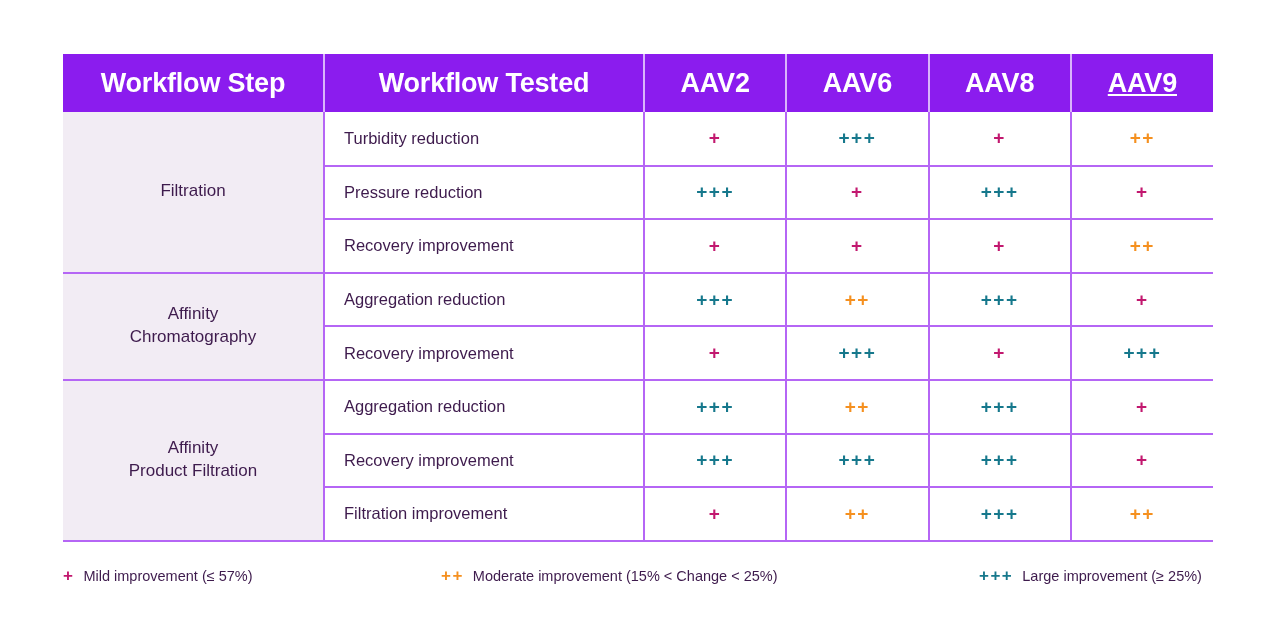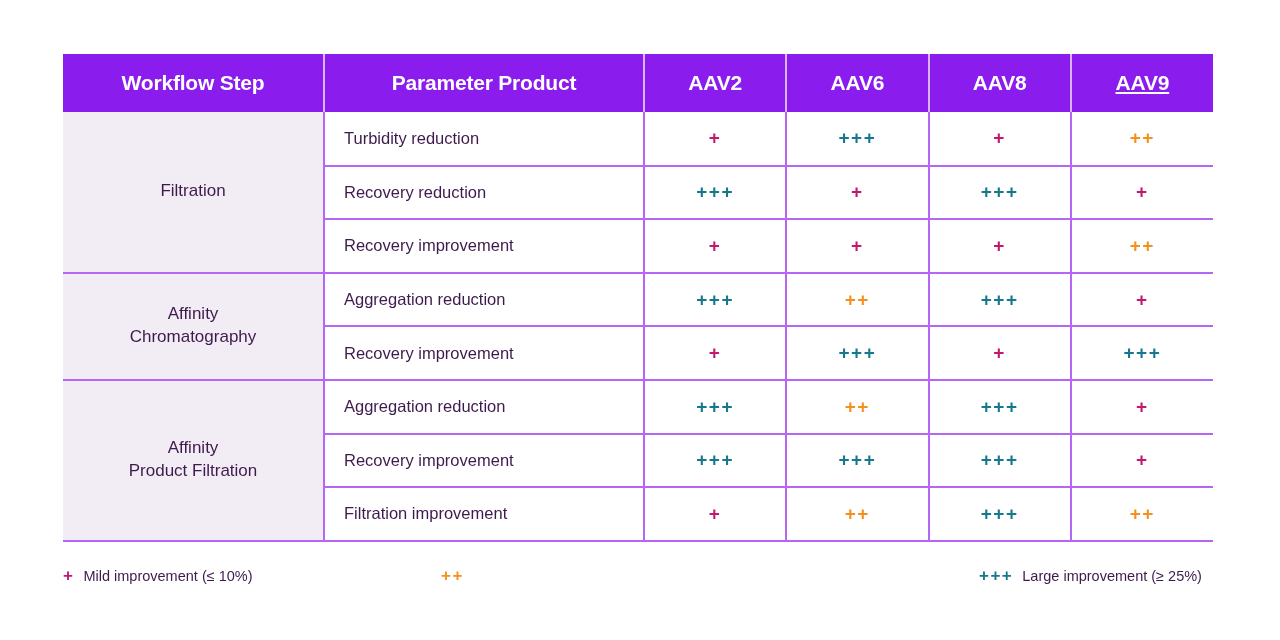--- a/index.html
+++ b/index.html
@@ -36,21 +36,21 @@
 
   
   col.c-step  { width: 261px; }
   col.c-param { width: 320px; }
   col.c-aav   { width: 142.25px; }
 
   
   thead th {
     background: #8B1CEE;
     color: #ffffff;
-    font-size: 21px;
+    font-size: 27px;
     font-weight: bold;
     letter-spacing: -0.2px;
     height: 58px;
     padding: 0 18px;
     text-align: center;
     vertical-align: middle;
     box-sizing: border-box;
     border-right: 2px solid #d9b3fb;
   }
   thead th.h-last { border-right: none; text-decoration: underline; }
@@ -136,38 +136,38 @@
         <col class="c-step">
           <col class="c-param">
         <col class="c-aav">
           <col class="c-aav">
           <col class="c-aav">
           <col class="c-aav">
       </colgroup>
       <thead>
         <tr>
             <th>Workflow Step</th>
-            <th>Parameter Product</th>
+            <th>Workflow Tested</th>
             <th>AAV2</th>
             <th>AAV6</th>
             <th>AAV8</th>
             <th class="h-last">AAV9</th>
           </tr>
       </thead>
       <tbody>
           <tr>
             <td class="step-cell" rowspan="3">Filtration</td>
             <td class="param-cell">Turbidity reduction</td>
             <td class="mark-cell"><span class="lvl1">+</span></td>
             <td class="mark-cell"><span class="lvl3">+++</span></td>
             <td class="mark-cell"><span class="lvl1">+</span></td>
             <td class="mark-cell mark-last"><span class="lvl2">++</span></td>
           </tr>
           <tr>
-            <td class="param-cell">Recovery reduction</td>
+            <td class="param-cell">Pressure reduction</td>
             <td class="mark-cell"><span class="lvl3">+++</span></td>
             <td class="mark-cell"><span class="lvl1">+</span></td>
             <td class="mark-cell"><span class="lvl3">+++</span></td>
             <td class="mark-cell mark-last"><span class="lvl1">+</span></td>
           </tr>
           <tr>
             <td class="param-cell">Recovery improvement</td>
             <td class="mark-cell"><span class="lvl1">+</span></td>
             <td class="mark-cell"><span class="lvl1">+</span></td>
             <td class="mark-cell"><span class="lvl1">+</span></td>
@@ -210,24 +210,25 @@
             <td class="mark-cell" style="border-bottom: 2px solid rgb(181, 102, 245);"><span class="lvl3">+++</span></td>
             <td class="mark-cell mark-last" style="border-bottom: 2px solid rgb(181, 102, 245);"><span class="lvl2">++</span></td>
           </tr>
         </tbody>
     </table>
   </div>
 
   <div class="legend">
       <div class="legend-item lg-1">
         <span class="sym lvl1">+</span>
-        <span>Mild improvement (≤ 10%)</span>
+        <span>Mild improvement (≤ 57%)</span>
       </div>
       <div class="legend-item lg-2">
         <span class="sym lvl2">++</span>
+        <span>Moderate improvement (15% &lt; Change &lt; 25%)</span>
       </div>
       <div class="legend-item lg-3">
         <span class="sym lvl3">+++</span>
         <span>Large improvement (≥ 25%)</span>
       </div>
     </div>
 
 </div>
 
 </body></html>

